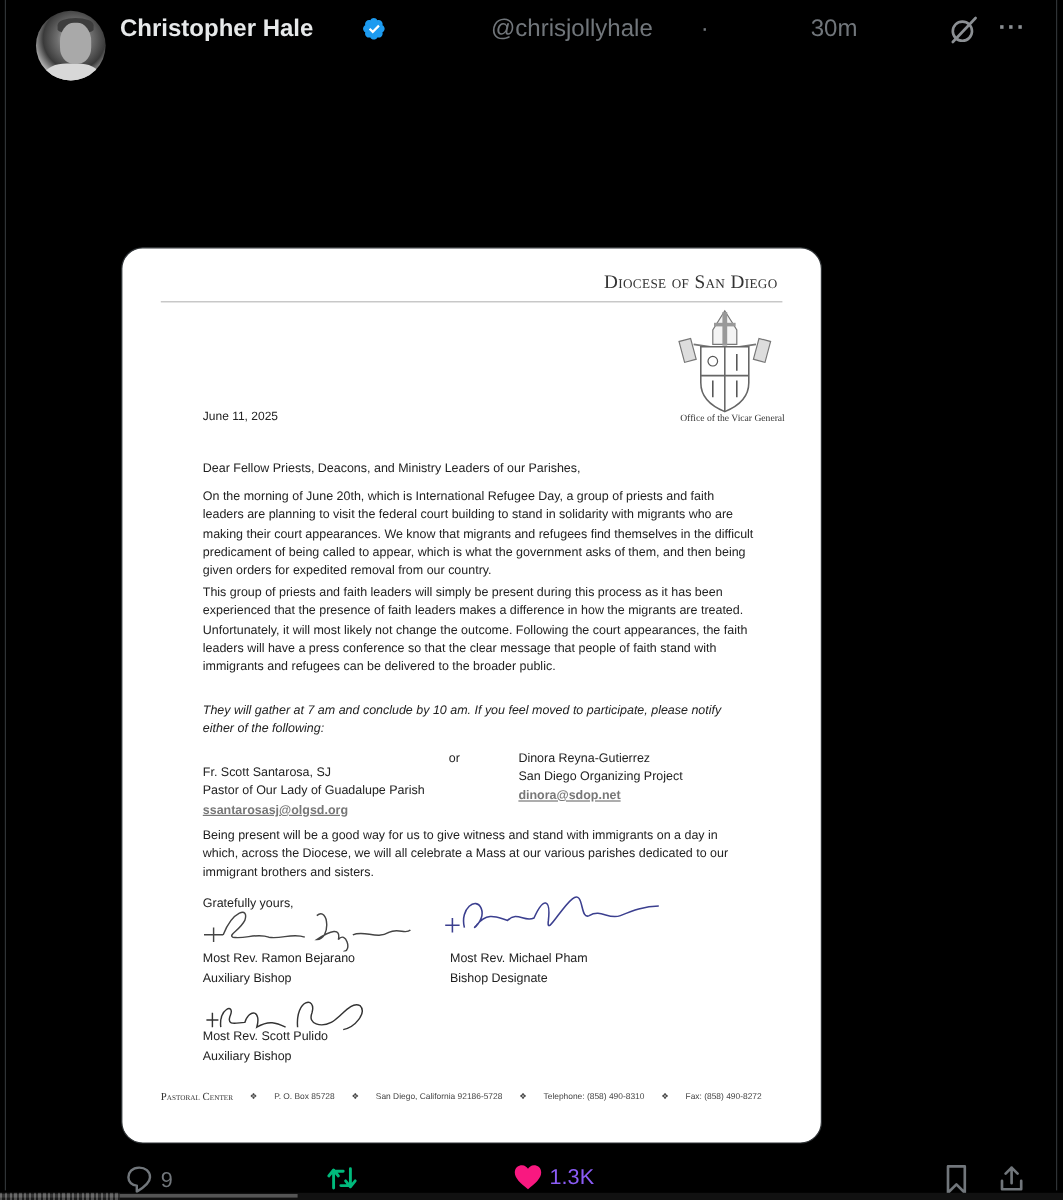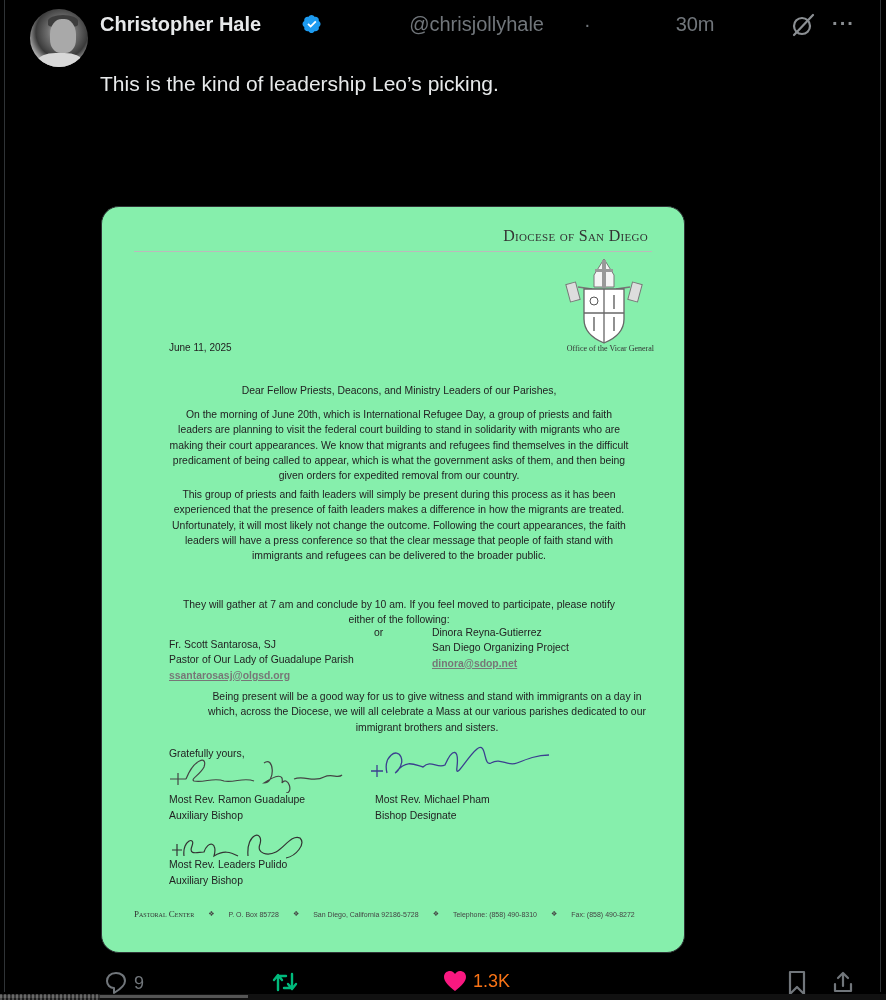--- a/index.html
+++ b/index.html
@@ -24,57 +24,57 @@
   .name { font-weight:bold; font-size:20px; color:#e7e9ea; }
   .verified { display:inline-block; width:20px; height:20px; margin:0 6px 0 5px; }
   .handle { font-size:20px; color:#71767b;margin-left:45px; }
   .grok-icon { position:absolute; left:790px; top:12px; width:26px; height:26px; }
   .more-icon { position:absolute; left:832px; top:12px; font-size:20px; color:#8b8f93; letter-spacing:1px; font-weight:bold; }
 
   .tweet-text { position:absolute; left:100px; top:40px; width:760px; font-size:21px; line-height:29px; color:#e7e9ea; }
   .tweet-text p { margin:0; }
   .tweet-text .gap { height:29px; }
 
-  .media { position:absolute; left:101px; top:206px; width:582px; height:745px; background:#86efac; border-radius:18px; overflow:hidden; border:1px solid #2f3336; }
+  .media { position:absolute; left:101px; top:206px; width:582px; height:745px; background:#ffffff; border-radius:18px; overflow:hidden; border:1px solid #2f3336; }
   .letter { position:relative; width:100%; height:100%; color:#222; font-family:"Liberation Sans", "DejaVu Sans", sans-serif; }
   .dio-title { position:absolute; right:36px; top:20px; font-family:"Liberation Serif", "DejaVu Serif", serif; font-size:16px; color:#333; font-variant:small-caps; letter-spacing:.3px; }
   .dio-rule { position:absolute; left:32px; right:32px; top:44px; height:1px; background:#bbb; }
   .crest { position:absolute; left:462px; top:50px; width:80px; height:88px; }
   .office { position:absolute; right:30px; top:137px; font-family:"Liberation Serif", "DejaVu Serif", serif; font-size:8px; color:#333; }
   .date { position:absolute; left:67px; top:135px; font-size:10px; color:#222; }
 
   .body { position:absolute; left:67px; width:460px; font-size:10.4px; line-height:15.3px; color:#222; }
-  .body p { margin:0;text-align:center; }
+  .body p { margin:0; }
   .salut { top:176px; }
   .p1 { top:200px; }
   .p2 { top:280px; }
-  .p3 { top:390px; }
+  .p3 { top:378px;font-style:italic; }
 
   .contacts { position:absolute; left:67px; top:418px; width:460px; font-size:10.4px; line-height:15.3px; }
   .contacts .c1 { position:absolute; left:0; top:12px; }
   .contacts .or { position:absolute; left:205px; top:0; }
   .contacts .c2 { position:absolute; left:263px; top:0; }
   .contacts .email { color:#777; text-decoration:underline;font-weight:bold; }
-  .p4 { top:482px;margin-left:28px; }
+  .p4 { top:482px; }
 
   .closing { position:absolute; left:67px; top:541px; font-size:10.4px; }
   .sig { position:absolute; }
   .sig svg { display:block; }
   .sig-name { position:absolute; font-size:10.4px; line-height:16px; color:#222; }
 
   .footer-line { position:absolute; left:32px; top:702px; font-size:7px; color:#444; white-space:nowrap; display:flex; gap:14px; align-items:center; }
   .footer-line .pc { font-family:"Liberation Serif","DejaVu Serif",serif; font-variant:small-caps; font-size:9px; color:#333; }
   .footer-line .dia { font-size:7px; color:#444; }
 
   .actions { position:absolute; left:0; top:970px; width:886px; height:28px; }
   .act { position:absolute; top:0; display:flex; align-items:center; gap:6px; font-size:18px; }
   .act svg { display:block; }
   .reply { left:104px; color:#71767b; }
   .retweet { left:270px; color:#00ba7c;flex-direction:column; }
-  .like { left:443px; color:#f97316; }
+  .like { left:428px; color:#8b5cf6; }
   .views { left:618px; color:#71767b;margin-top:38px; }
   .bookmark { left:786px; }
   .share { left:832px; }
 </style>
 </head>
 <body>
 
 <div class="vline-left"></div>
 <div class="vline-right"></div>
 
@@ -100,21 +100,20 @@
 <div class="grok-icon">
   <svg width="26" height="26" viewBox="0 0 26 26">
       <circle cx="12" cy="14" r="8" fill="none" stroke="#8b8f93" stroke-width="2.2"></circle>
       <line x1="4" y1="23" x2="23" y2="3" stroke="#8b8f93" stroke-width="2.2" stroke-linecap="round"></line>
     </svg>
 </div>
 <div class="more-icon">···</div>
 
 <div class="tweet-text">
   <div class="gap"></div>
-  <p>This is the kind of leadership Leo’s picking.</p>
 </div>
 
 <div class="media">
   <div class="letter">
     <div class="dio-title">Diocese of San Diego</div>
     <div class="dio-rule"></div>
     <div class="crest">
       <svg width="80" height="88" viewBox="0 0 80 88">
         <path d="M40 2 L30 18 L30 30 L50 30 L50 18 Z" fill="#f4f4f4" stroke="#777" stroke-width="1"></path>
         <rect x="38" y="3" width="4" height="28" fill="#999"></rect>
@@ -171,34 +170,34 @@
       <svg width="180" height="40" viewBox="0 0 180 40">
           <path d="M6 26 L22 26 M14 20 L14 32 M22 26 C30 6 44 2 40 14 C36 22 26 26 30 28 C40 30 50 24 60 28 C70 30 80 24 90 28 M100 10 C110 2 112 30 100 30 C112 22 120 20 118 30 C124 22 130 40 122 40 M130 26 C140 22 150 30 160 24 C168 20 174 26 178 22" fill="none" stroke="#444" stroke-width="1.2"></path>
         </svg>
     </div>
     <div class="sig" style="left:265px; top:530px;">
       <svg width="185" height="50" viewBox="0 0 185 50">
           <path d="M4 34 L16 34 M10 28 L10 40 M20 36 C16 20 30 10 34 20 C38 30 24 40 30 34 C40 22 48 28 56 30 C64 22 70 32 78 28 C86 10 92 12 90 30 C88 44 100 20 110 12 C120 4 116 30 124 26 C134 20 140 30 150 26 C160 22 170 18 182 18" fill="none" stroke="#3b3f8f" stroke-width="1.3"></path>
         </svg>
     </div>
     <div class="sig-name" style="left:67px; top:585px;">
-      <div>Most Rev. Ramon Guadalupe</div>
+      <div>Most Rev. Ramon Bejarano</div>
       <div>Auxiliary Bishop</div>
     </div>
     <div class="sig-name" style="left:273px; top:585px;">
       <div>Most Rev. Michael Pham</div>
       <div>Bishop Designate</div>
     </div>
     <div class="sig" style="left:66px; top:615px;">
       <svg width="140" height="42" viewBox="0 0 140 42">
           <path d="M4 28 L14 28 M9 22 L9 34 M16 34 C14 18 28 14 24 24 C20 34 30 30 36 30 C40 18 50 20 46 34 C56 28 62 30 70 34 M80 34 C78 10 96 8 92 22 C88 32 100 34 108 30 C116 26 124 12 132 16 C138 22 128 34 118 36" fill="none" stroke="#333" stroke-width="1.2"></path>
         </svg>
     </div>
     <div class="sig-name" style="left:67px; top:650px;">
-      <div>Most Rev. Leaders Pulido</div>
+      <div>Most Rev. Scott Pulido</div>
       <div>Auxiliary Bishop</div>
     </div>
 
     <div class="footer-line">
       <span class="pc">Pastoral Center</span>
       <span class="dia">❖</span>
       <span>P. O. Box 85728</span>
       <span class="dia">❖</span>
       <span>San Diego, California 92186-5728</span>
       <span class="dia">❖</span>

